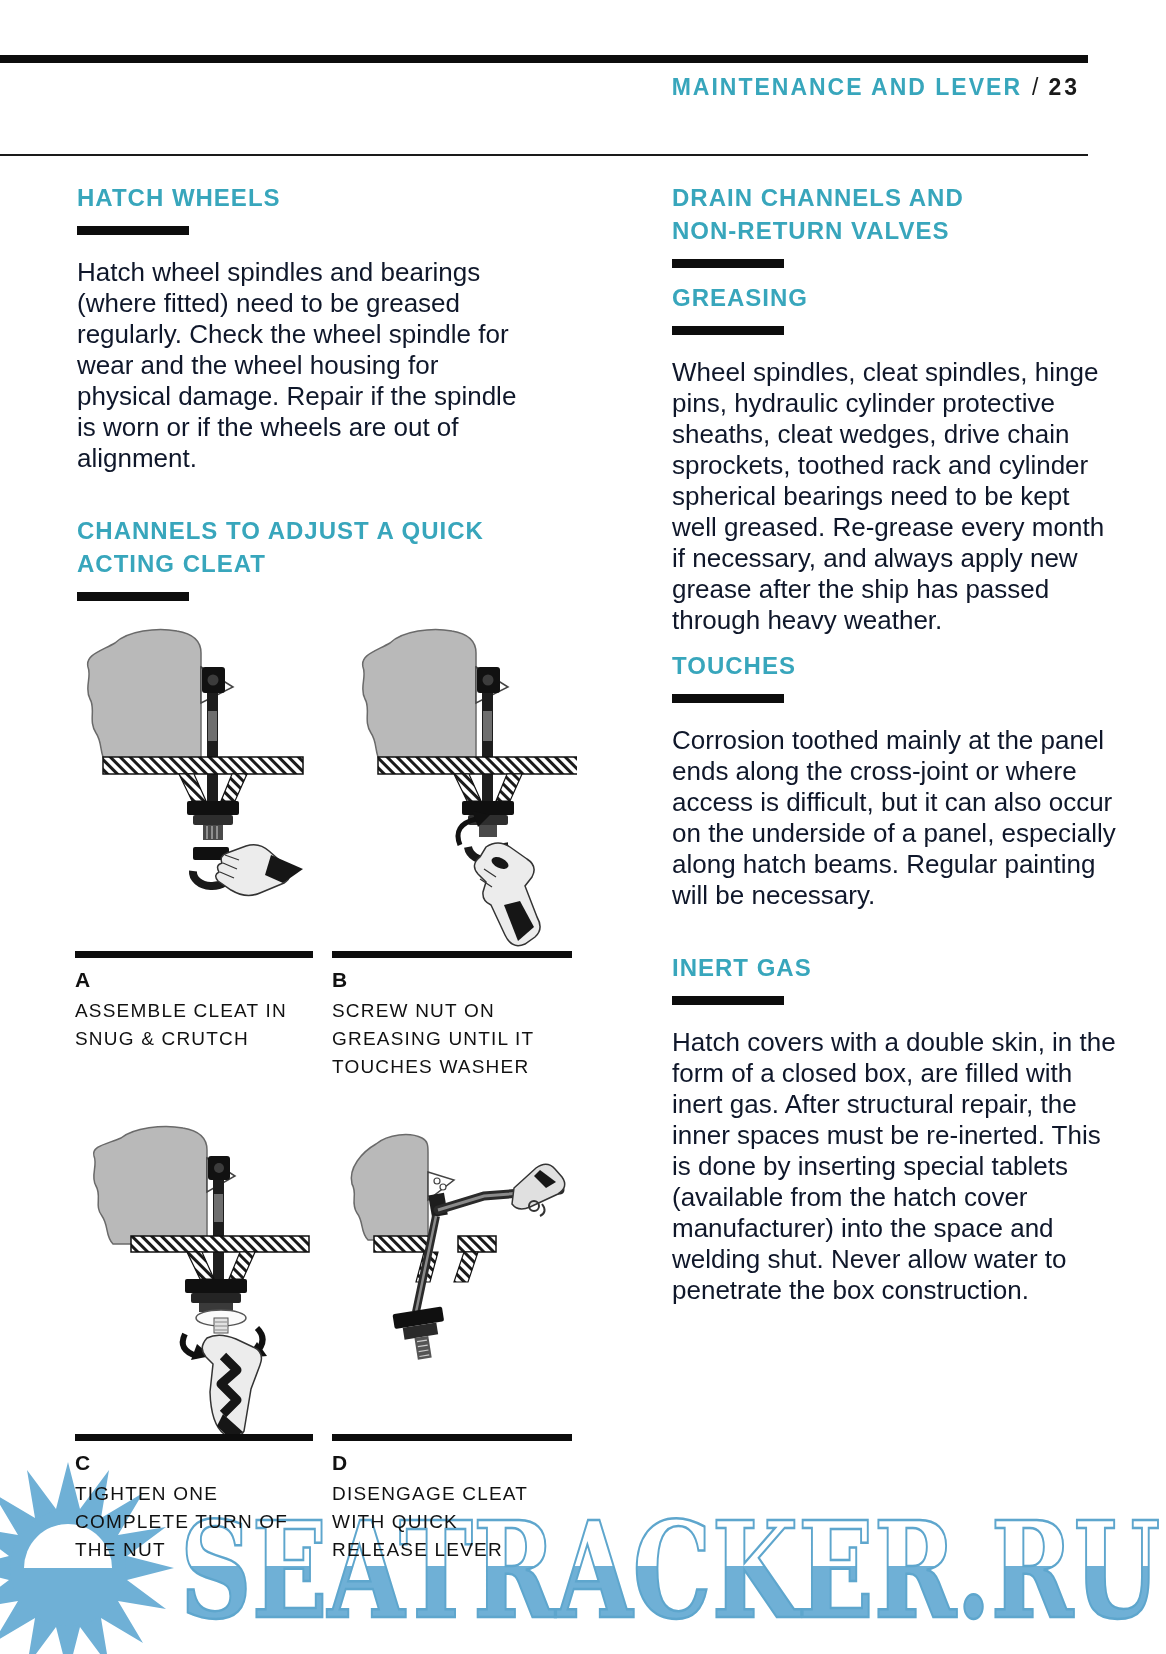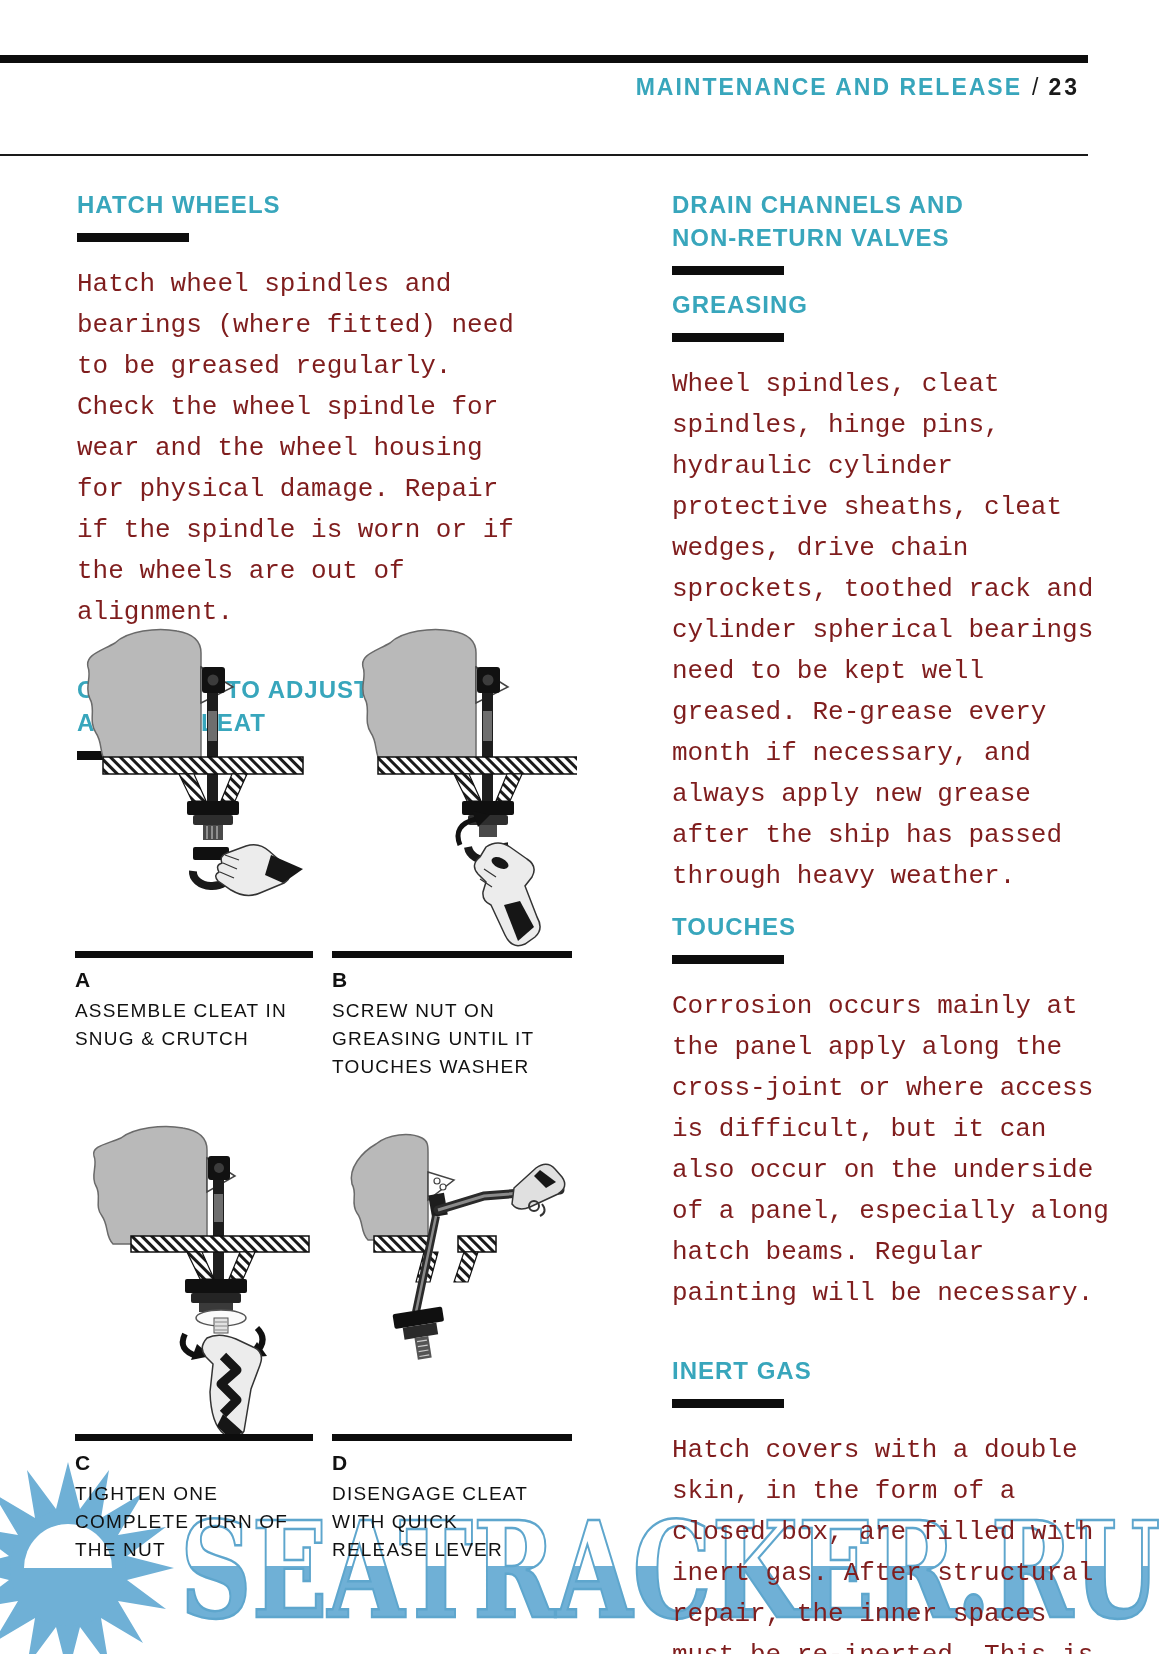--- a/index.html
+++ b/index.html
@@ -4,31 +4,31 @@
 <style>
   html,body{margin:0;padding:0;background:#ffffff;}
   .page{position:relative;width:1166px;height:1654px;background:#ffffff;overflow:hidden;
         font-family:"Liberation Sans",sans-serif;}
   .topbar{position:absolute;left:0;top:55px;width:1088px;height:8px;background:#0d0d0d;}
   .thinrule{position:absolute;left:0;top:154px;width:1088px;height:2px;background:#1a1a1a;}
   .runhead{position:absolute;top:74px;right:86px;text-align:right;font-size:23px;letter-spacing:2px;}
   .runhead .t{color:#38a6bc;font-weight:bold;}
   .runhead .s{color:#1a1a1a;font-weight:normal;margin:0 8px 0 10px;}
   .runhead .n{color:#1a1a1a;font-weight:bold;letter-spacing:3px;}
-  .col{position:absolute;top:175px;}
+  .col{position:absolute;top:168px;}
   .col-left{left:77px;width:458px;}
   .col-right{left:672px;width:446px;}
   .sec{margin:0;}
   .sec + .sec{}
   .sec-h{font-size:24px;font-weight:bold;letter-spacing:1px;color:#38a6bc;line-height:33px;margin:13px 0 0 0;}
   .w340{max-width:340px;}
   .w430{max-width:430px;}
   .sec-bar{width:112px;height:9px;background:#0d0d0d;margin-top:12px;}
-  .sec-body{font-family:Liberation Mono, monospace;font-size:26px;line-height:41px;
-            color:#7f1d1d;margin:22px 0 0 0;}
+  .sec-body{font-family:Liberation Sans, sans-serif;font-size:26px;line-height:31px;
+            color:#0f172a;margin:22px 0 0 0;}
   .fig{position:absolute;}
   .cap{position:absolute;font-size:19px;letter-spacing:1.2px;line-height:28px;color:#111;}
   .cap .rule{height:7px;background:#0d0d0d;margin-bottom:9px;}
   .cap .lbl{font-weight:bold;font-size:21px;line-height:26px;margin-bottom:4px;}
   .wm{position:absolute;left:0;top:1400px;}
 </style>
 </head>
 <body>
 
 <div class="page">
@@ -55,21 +55,21 @@
       <polygon fill="#6fb0d6" points="174,168 127,180 166,209 118,201 143,243 101,218 109,266 80,227 68,274 56,227 27,266 35,218 -7,243 18,201 -30,209 9,180 -38,168 9,156 -30,127 18,135 -7,93 35,118 27,70 56,109 68,62 80,109 109,70 101,118 143,93 118,135 166,127 127,156"></polygon>
       <circle cx="68" cy="168" r="58" fill="#6fb0d6"></circle>
       <path d="M24,168 A44,44 0 0 1 112,168 Z" fill="#ffffff"></path>
     </g>
     <text x="180" y="217" font-family="'DejaVu Serif',serif" font-weight="bold" font-size="132" textLength="980" lengthAdjust="spacingAndGlyphs" fill="url(#wmg)" stroke="#5ea6cd" stroke-width="2.5">SEATRACKER.RU</text>
   </svg>
 
   <div class="topbar"></div>
 
   <div class="runhead">
-    <span class="t">MAINTENANCE AND RELEASE</span><span class="s">/</span><span class="n">23</span>
+    <span class="t">MAINTENANCE AND LEVER</span><span class="s">/</span><span class="n">23</span>
   </div>
 
   <div class="thinrule"></div>
 
   <div class="col col-left">
     <div class="sec">
       <h2 class="sec-h">HATCH WHEELS</h2>
       <div class="sec-bar"></div>
       <p class="sec-body">Hatch wheel spindles and bearings (where fitted) need to be greased regularly. Check the wheel spindle for wear and the wheel housing for physical damage. Repair if the spindle is worn or if the wheels are out of alignment.</p>
     </div>
@@ -85,21 +85,21 @@
       <div class="sec-bar"></div>
     </div>
     <div class="sec">
       <h2 class="sec-h">GREASING</h2>
       <div class="sec-bar"></div>
       <p class="sec-body">Wheel spindles, cleat spindles, hinge pins, hydraulic cylinder protective sheaths, cleat wedges, drive chain sprockets, toothed rack and cylinder spherical bearings need to be kept well greased. Re-grease every month if necessary, and always apply new grease after the ship has passed through heavy weather.</p>
     </div>
     <div class="sec">
       <h2 class="sec-h">TOUCHES</h2>
       <div class="sec-bar"></div>
-      <p class="sec-body">Corrosion occurs mainly at the panel apply along the cross-joint or where access is difficult, but it can also occur on the underside of a panel, especially along hatch beams. Regular painting will be necessary.</p>
+      <p class="sec-body">Corrosion toothed mainly at the panel ends along the cross-joint or where access is difficult, but it can also occur on the underside of a panel, especially along hatch beams. Regular painting will be necessary.</p>
     </div>
     <div class="sec" style="margin-top:40px">
       <h2 class="sec-h">INERT GAS</h2>
       <div class="sec-bar"></div>
       <p class="sec-body">Hatch covers with a double skin, in the form of a closed box, are filled with inert gas. After structural repair, the inner spaces must be re-inerted. This is done by inserting special tablets (available from the hatch cover manufacturer) into the space and welding shut. Never allow water to penetrate the box construction.</p>
     </div>
   </div>
 
   <svg class="fig" style="left:75px;top:605px" width="245" height="350" viewBox="0 0 245 350">
     <path d="M40,38 C52,26 82,22 102,26 C120,29 126,37 126,48 L126,160 L32,160 C24,150 28,138 21,128 C13,116 21,104 15,94 C9,83 17,72 13,62 C10,50 26,46 40,38 Z" fill="#b9b9b9" stroke="#6a6a6a" stroke-width="1.5"></path>

